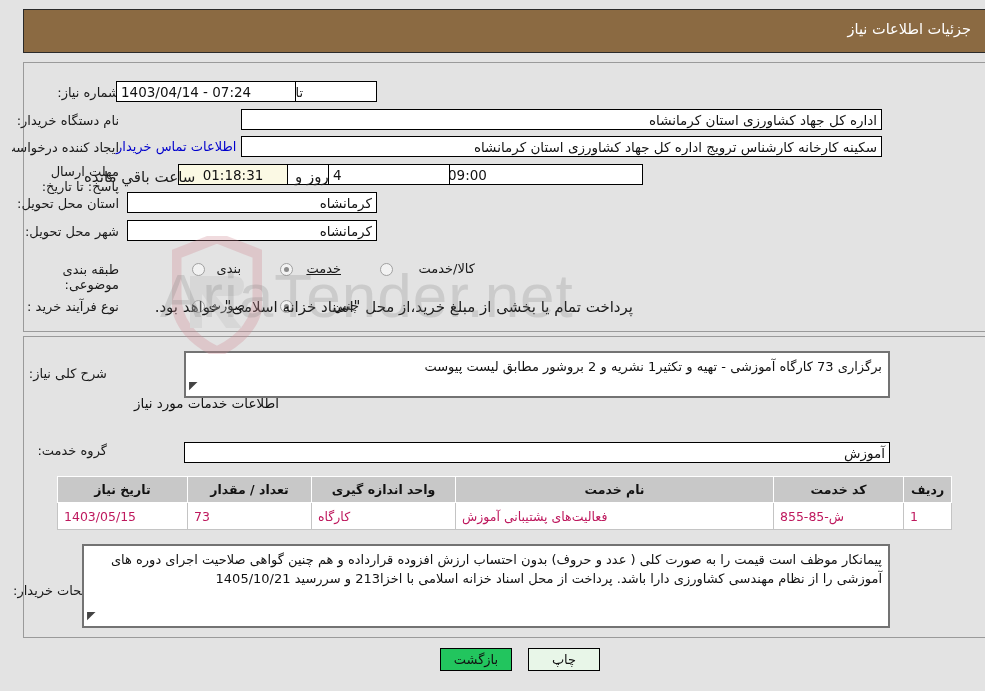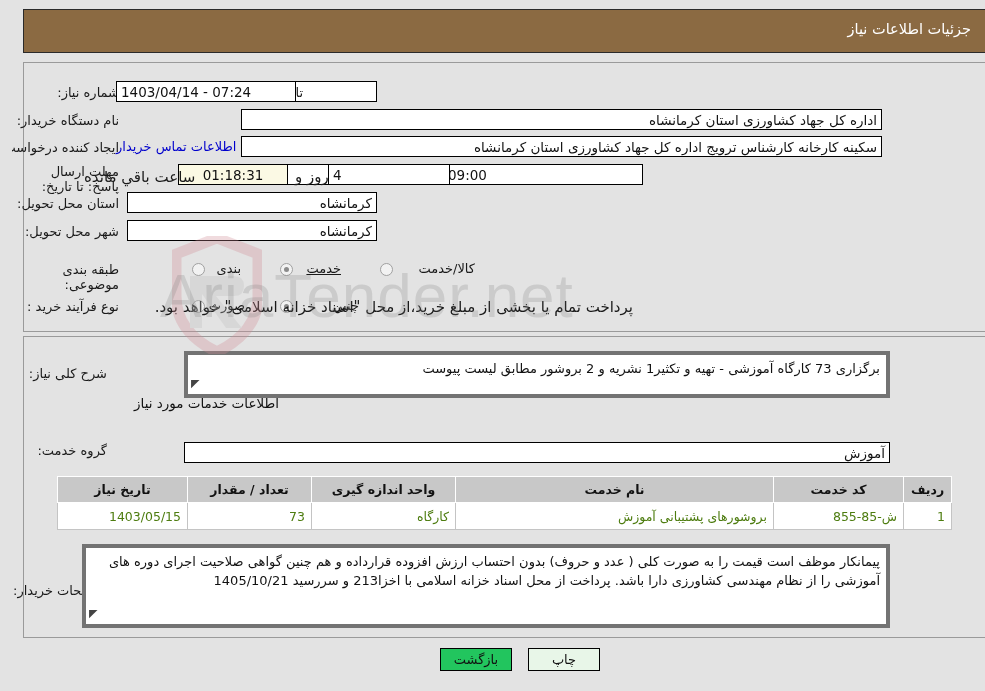--- a/index.html
+++ b/index.html
@@ -122,21 +122,21 @@
     position: absolute;
     font-size: 13px;
     color: #1a1a1a;
     white-space: nowrap;
   }
 
   
   .ta {
     position: absolute;
     background: #ffffff;
-    border: 4px solid #737373;
+    border: 2px solid #737373;
     font-size: 13px;
     line-height: 19px;
     color: #111;
     padding: 4px 6px;
     text-align: right;
     overflow: hidden;
   }
   .ta .grip {
     position: absolute;
     left: 3px; bottom: 1px;
@@ -168,22 +168,22 @@
     font-weight: bold;
     height: 26px;
     padding: 2px 6px;
     text-align: center;
   }
   #tbl td {
     background: #ffffff;
     border: 1px solid #c4c4c4;
     height: 27px;
     padding: 2px 6px;
-    text-align: right;
-    color: #4d7c0f;
+    text-align: left;
+    color: #be185d;
   }
 
   
   .btn {
     position: absolute;
     height: 23px;
     border: 1px solid #000000;
     font-size: 13px;
     line-height: 21px;
     text-align: center;
@@ -275,21 +275,21 @@
       <th>نام خدمت</th>
       <th style="width:144px;">واحد اندازه گیری</th>
       <th style="width:124px;">تعداد / مقدار</th>
       <th style="width:130px;">تاریخ نیاز</th>
     </tr>
   </thead>
   <tbody>
     <tr>
       <td>1</td>
       <td>ش-85-855</td>
-      <td>بروشور‌های پشتیبانی آموزش</td>
+      <td>فعالیت‌های پشتیبانی آموزش</td>
       <td>کارگاه</td>
       <td>73</td>
       <td>1403/05/15</td>
     </tr>
   </tbody>
 </table>
 
 <div class="lbl" style="right:890px; top:583px; z-index:4;">توضیحات خریدار:</div>
 <div class="ta" style="left:70px; top:544px; width:808px; height:84px; z-index:4;">
   <span>پیمانکار موظف است قیمت را به صورت کلی ( عدد و حروف) بدون احتساب ارزش افزوده قرارداده و هم چنین  گواهی صلاحیت اجرای دوره های آموزشی را از نظام مهندسی کشاورزی دارا باشد. پرداخت از محل اسناد خزانه اسلامی با اخزا213 و سررسید 1405/10/21</span>

